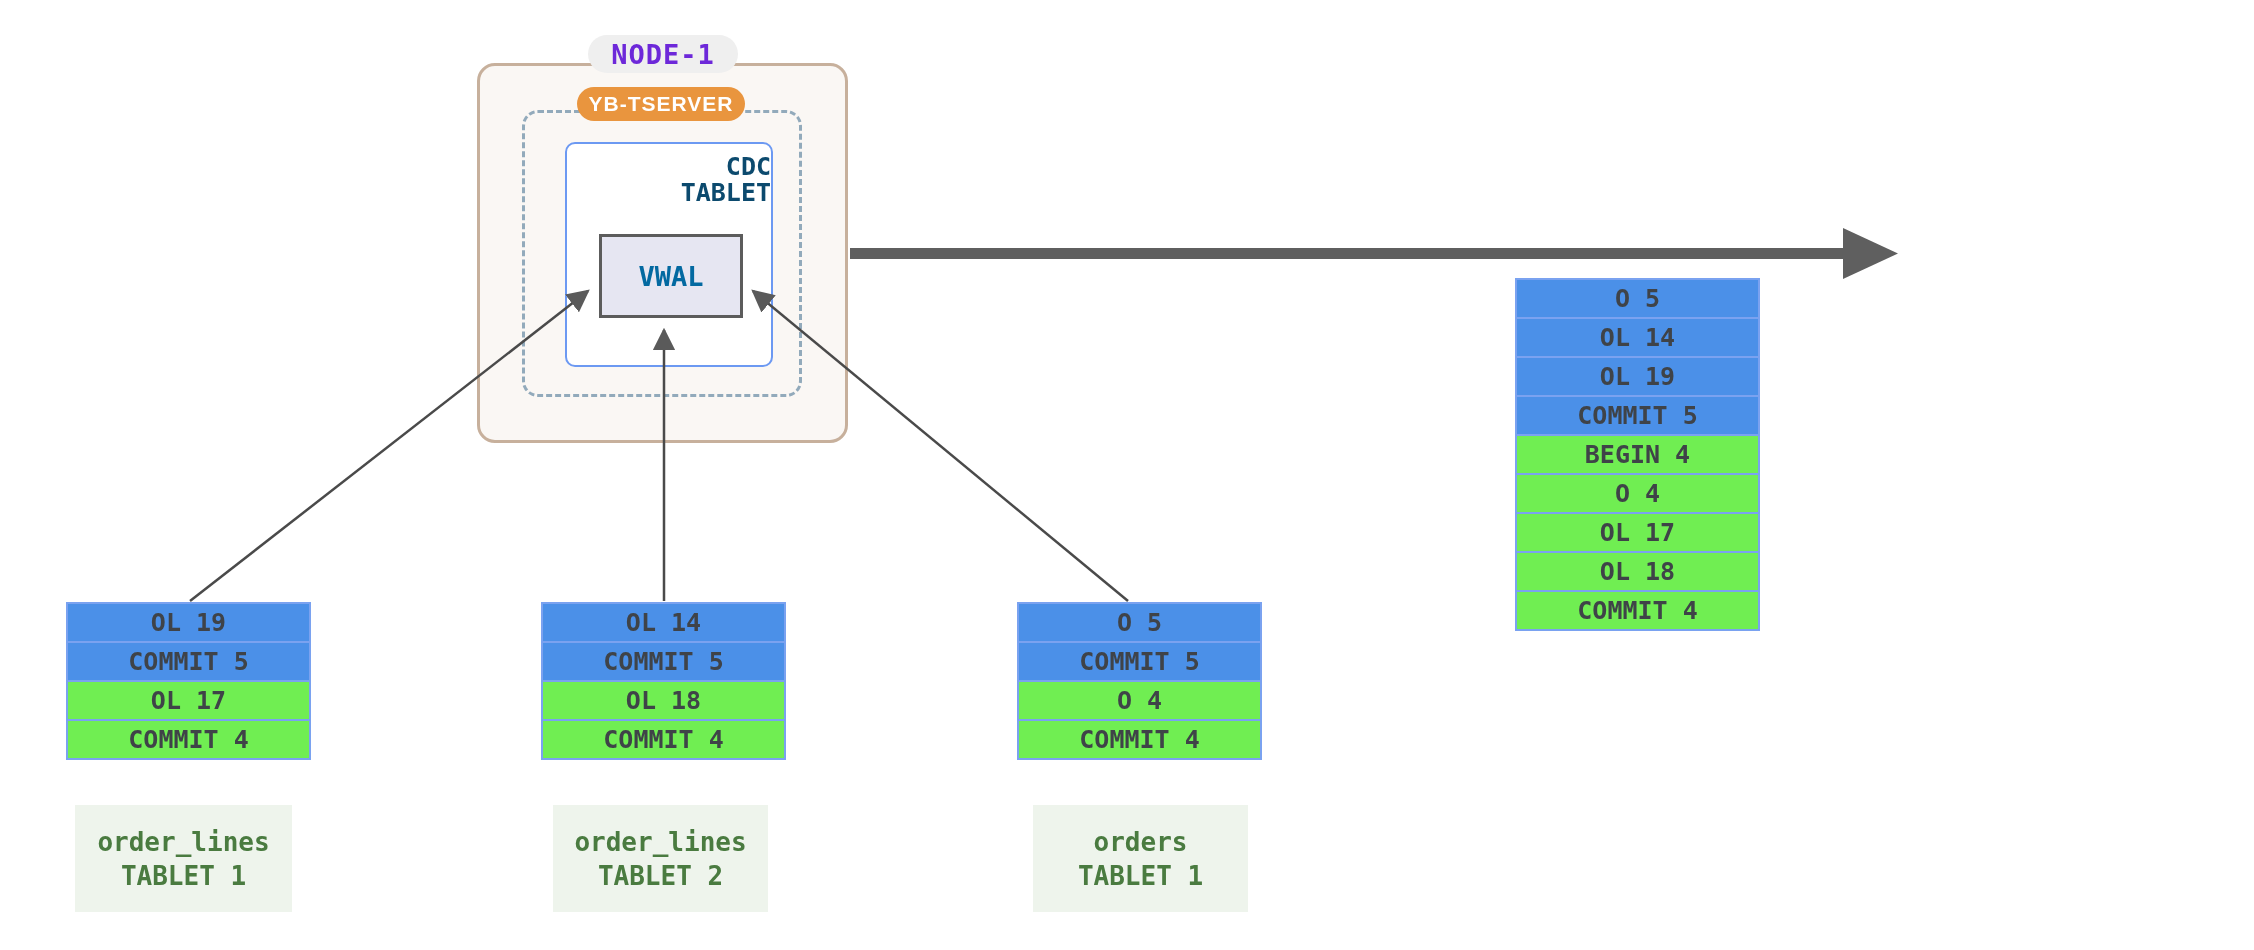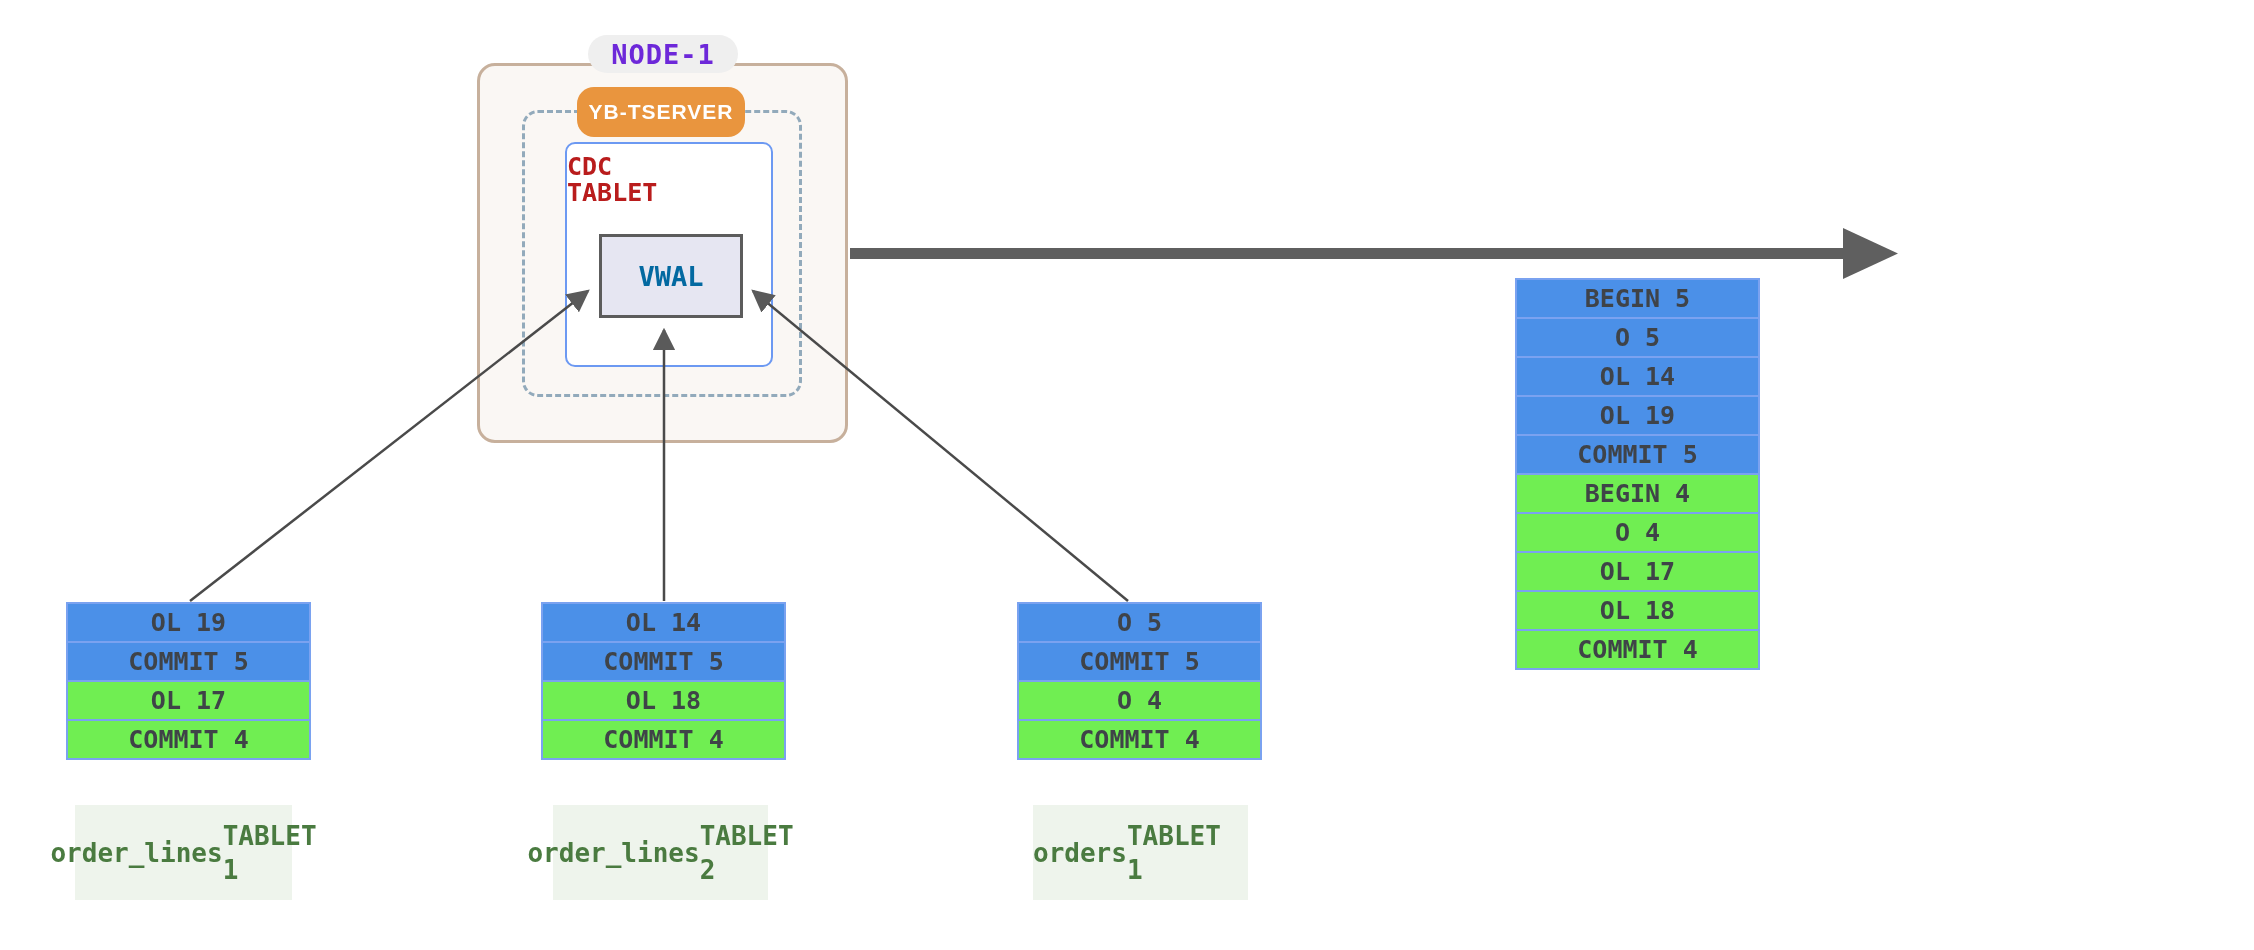--- a/index.html
+++ b/index.html
@@ -28,42 +28,43 @@
     z-index:3;
   }
   .dashed-box{
     position:absolute;left:522px;top:110px;width:280px;height:287px;
     border:3px dashed var(--dashed-border,#92aabb);
     border-radius:16px;
     box-sizing:border-box;
     z-index:1;
   }
   .tserver-badge{
-    position:absolute;left:577px;top:87px;width:168px;height:50px;
+    position:absolute;left:577px;top:87px;width:168px;height:34px;
     background:var(--tserver-orange,#e9953e);
     border-radius:17px;
     display:flex;align-items:center;justify-content:center;
     font-family:"Liberation Sans",sans-serif;
     font-weight:bold;font-size:21px;color:#ffffff;
     letter-spacing:1px;
     z-index:3;
   }
   .cdc-box{
     position:absolute;left:565px;top:142px;width:208px;height:225px;
     background:#ffffff;
     border:2.5px solid var(--cdc-border,#6c99f2);
     border-radius:10px;
     box-sizing:border-box;
     z-index:2;
   }
   .cdc-title{
     margin-top:10px;
-    text-align:left;
+    text-align:right;
     font-weight:bold;font-size:25px;line-height:26px;
-    color:#b91c1c;
+    color:#0c4a6e;
+    padding-left:48px;
   }
   .vwal-box{
     position:absolute;left:599px;top:234px;width:144px;height:84px;
     background:var(--vwal-bg,#e6e6f2);
     border:3px solid var(--vwal-border,#5c5c5c);
     box-sizing:border-box;
     display:flex;align-items:center;justify-content:center;
     font-weight:bold;font-size:27px;color:#0369a1;
     z-index:2;
   }
@@ -89,25 +90,26 @@
   }
   .stack .cell:first-child{margin-top:0;}
   .cell.blue{background:var(--blue-cell,#4b90e8);}
   .cell.green{background:var(--green-cell,#70ee52);}
   #merged-stream{left:1515px;top:278px;}
   #tablet1-stack{left:66px;top:602px;}
   #tablet2-stack{left:541px;top:602px;}
   #tablet3-stack{left:1017px;top:602px;}
   
   .tablet-label{
-    position:absolute;top:805px;height:95px;
+    position:absolute;top:805px;height:107px;
     background:var(--tablet-label-bg,#eef4ec);
-    display:flex;align-items:center;justify-content:center;
+    display:flex;flex-direction:column;align-items:center;justify-content:center;
     font-weight:bold;font-size:26px;line-height:34px;
     color:var(--tablet-label-text,#4a7b40);
+    text-align:center;
     z-index:2;
   }
   #tablet1-label{left:75px;width:217px;}
   #tablet2-label{left:553px;width:215px;}
   #tablet3-label{left:1033px;width:215px;}
   
   #arrows{
     position:absolute;left:0;top:0;width:2254px;height:950px;
     z-index:5;pointer-events:none;
   }
@@ -127,21 +129,20 @@
     <div class="cdc-title">
       <span>CDC</span><br>
       <span>TABLET</span>
     </div>
   </div>
 
   <div class="vwal-box">VWAL</div>
 
 
   <div class="stack" id="merged-stream">
-    <div class="cell blue">BEGIN 5</div>
     <div class="cell blue">O 5</div>
     <div class="cell blue">OL 14</div>
     <div class="cell blue">OL 19</div>
     <div class="cell blue">COMMIT 5</div>
     <div class="cell green">BEGIN 4</div>
     <div class="cell green">O 4</div>
     <div class="cell green">OL 17</div>
     <div class="cell green">OL 18</div>
     <div class="cell green">COMMIT 4</div>
   </div>

